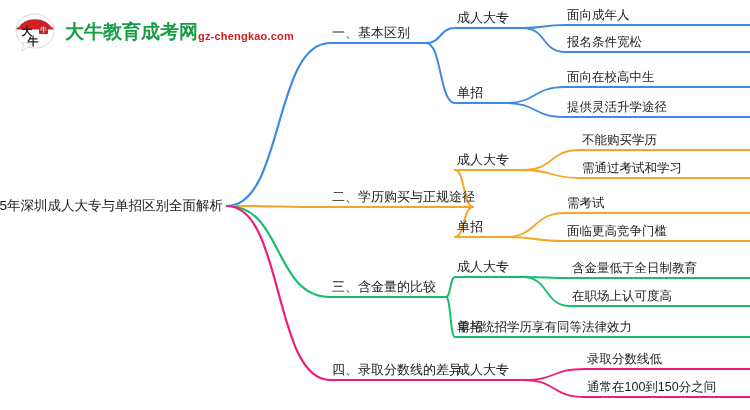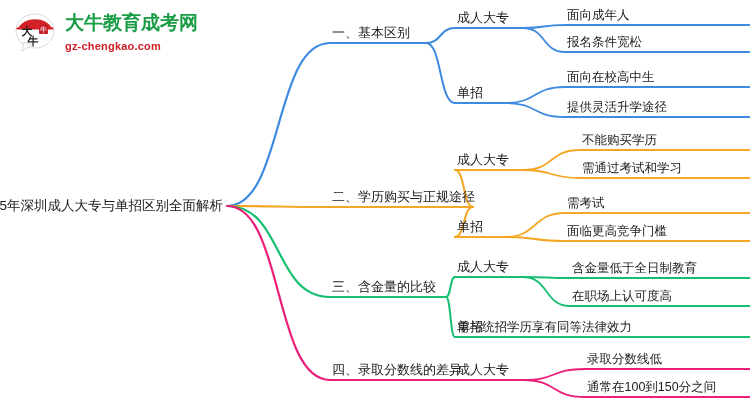--- a/index.html
+++ b/index.html
@@ -27,21 +27,20 @@
     gap: 7px;
   }
   #logo-mark {
     width: 44px;
     height: 42px;
     position: relative;
     flex: 0 0 auto;
   }
   #logo-text {
     display: flex;
-    flex-direction: column;
     justify-content: center;
     line-height: 1;
   }
   #logo-title {
     font-size: 19px;
     font-weight: bold;
     color: #1a9c46;
     letter-spacing: 0px;
     white-space: nowrap;
   }

